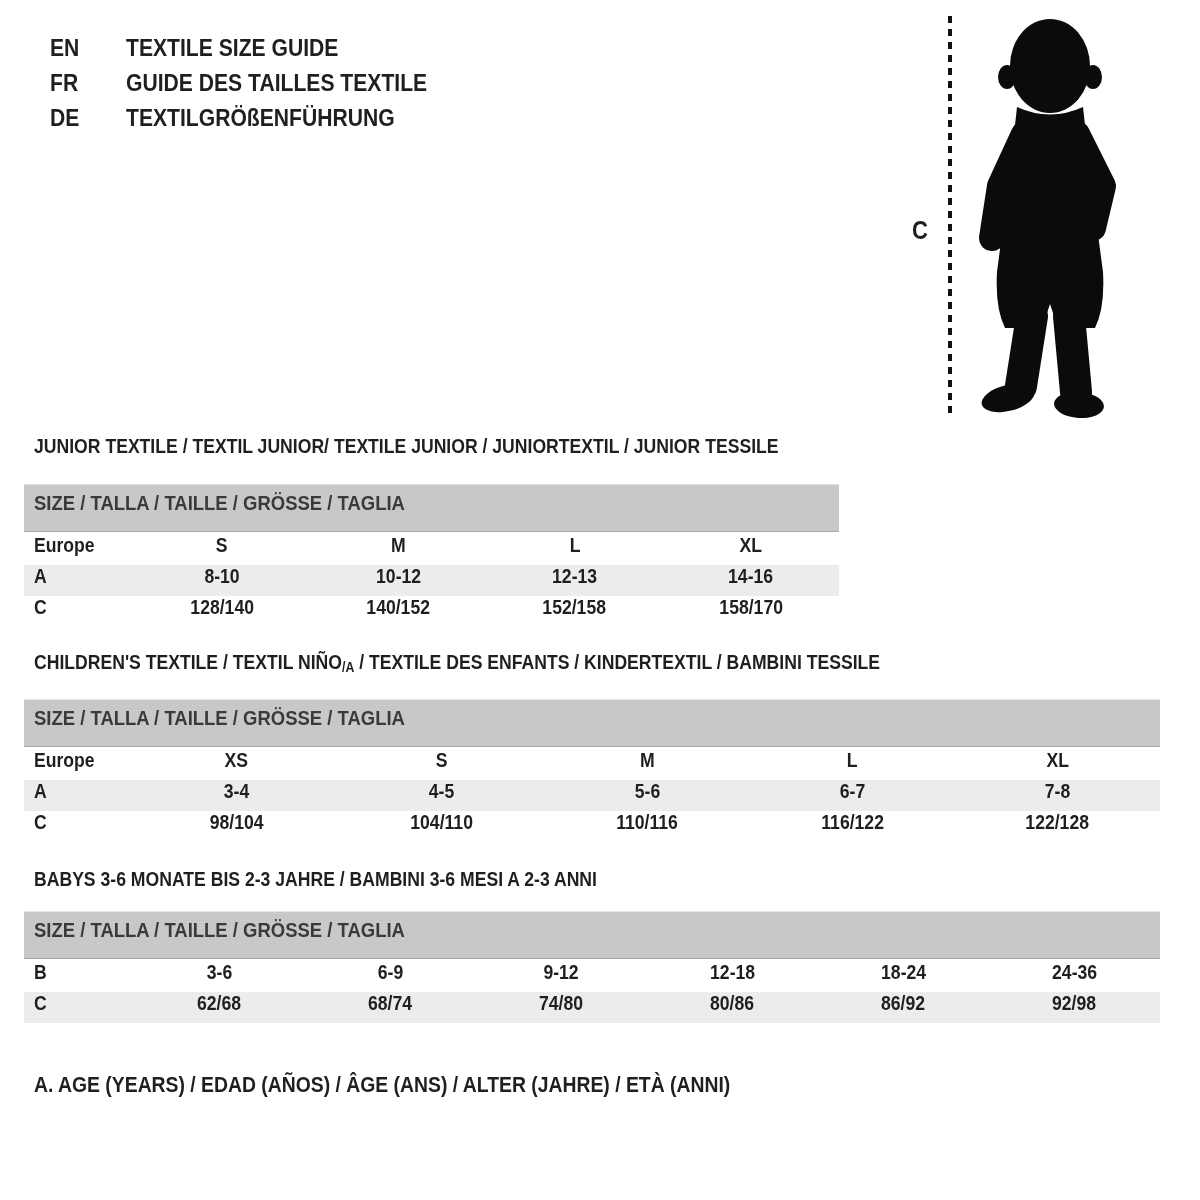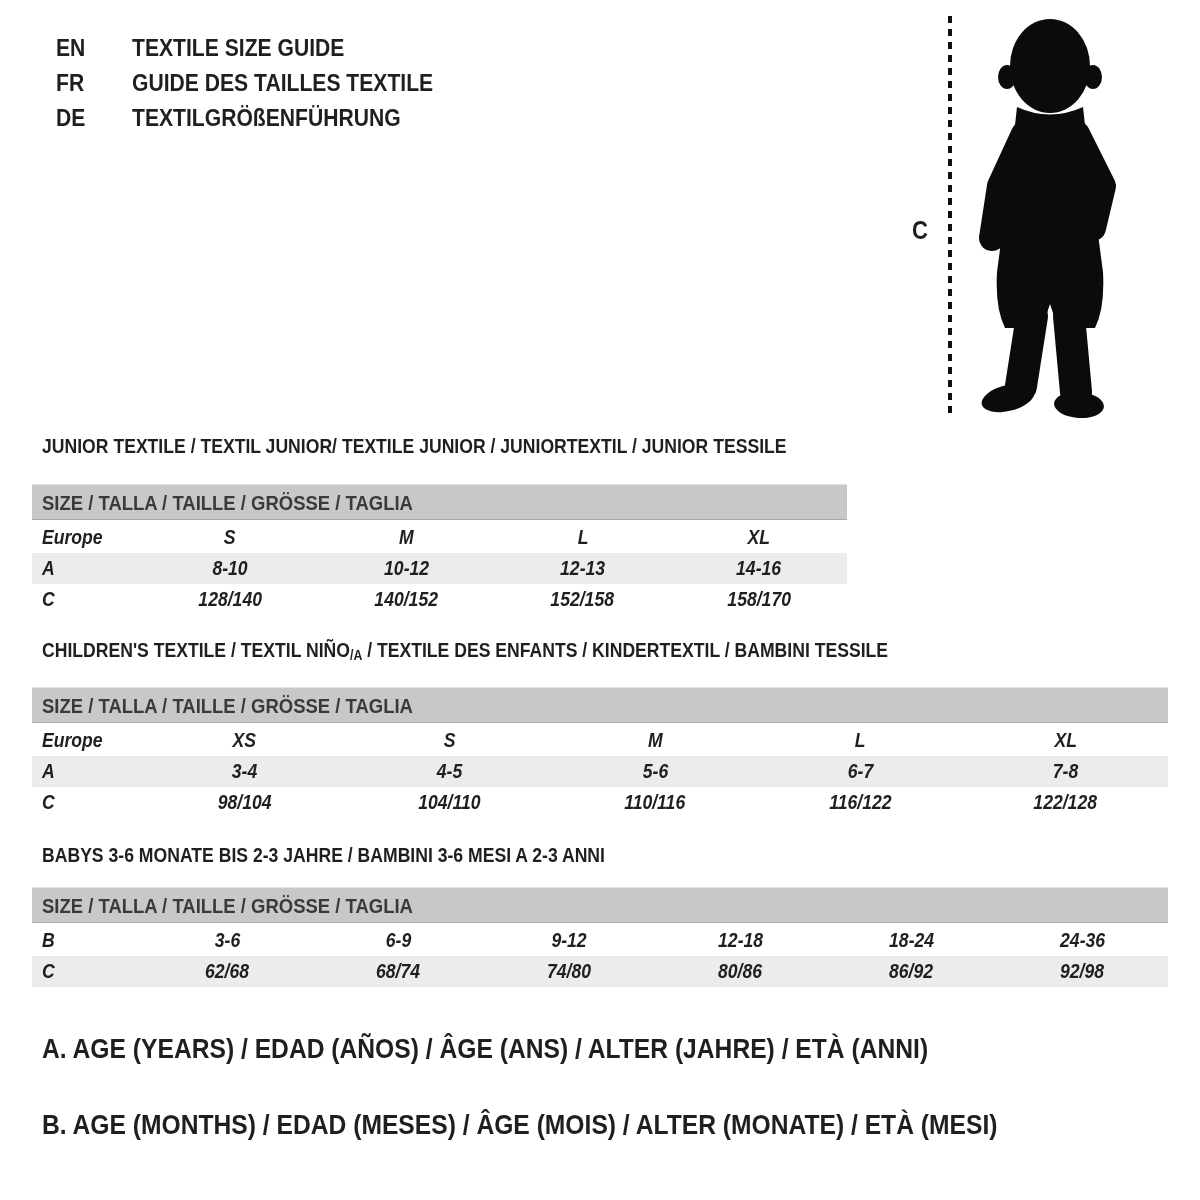--- a/index.html
+++ b/index.html
@@ -2,53 +2,53 @@
 <html><head>
 <meta charset="utf-8">
 <style>
   html,body{margin:0;padding:0;background:#fff;}
   body{width:1200px;height:1200px;position:relative;overflow:hidden;
        font-family:"Liberation Sans",sans-serif;font-weight:bold;color:#1f1f1f;}
   .cond{display:inline-block;transform:scaleX(0.88);transform-origin:0 50%;white-space:nowrap;}
   .cond-c{display:inline-block;transform:scaleX(0.88);transform-origin:50% 50%;white-space:nowrap;}
 
   
-  .lang-block{position:absolute;top:30px;left:56px;}
+  .lang-block{position:absolute;top:30px;left:50px;}
   .lang-row{display:flex;line-height:35px;font-size:24px;}
   .lang-code{width:76px;}
 
   
   .measure-line{position:absolute;left:948px;top:16px;width:4px;height:400px;
      background:repeating-linear-gradient(to bottom,#111 0 7px,transparent 7px 13px);}
   .measure-label{position:absolute;left:912px;top:216px;font-size:25px;}
   .silhouette{position:absolute;left:962px;top:14px;}
 
   
-  .content{position:absolute;top:434px;left:32px;width:1136px;}
+  .content{position:absolute;top:434px;left:24px;width:1136px;}
   .section-title{font-size:20px;line-height:24px;padding-left:10px;}
   .title-sub{font-size:14px;vertical-align:-3px;}
   .babies-title{line-height:28px;}
   .size-table{margin-top:0;}
   .tbl-junior{width:815px;}
   .tbl-full{width:1136px;}
-  .band{background:#c8c8c8;height:36px;line-height:36px;padding-left:10px;
+  .band{background:#c8c8c8;height:48px;line-height:36px;padding-left:10px;
         font-size:21px;color:#3a3a3a;border-top:1px solid #e3e3e3;border-bottom:1px solid #a8a8a8;
         box-sizing:border-box;margin-bottom:2px;}
   .m-band-junior{margin-top:26px;}
   .m-band-children{margin-top:20px;}
   .m-band-babies{margin-top:18px;}
   .m-title{margin-top:23px;}
-  .trow{display:flex;align-items:center;height:31px;font-size:20px;font-style:italic;}
+  .trow{display:flex;align-items:flex-start;height:31px;font-size:20px;}
   .trow.shaded{background:#ececec;}
   .tlabel{width:110px;padding-left:10px;box-sizing:border-box;}
   .tcell{flex:1;text-align:center;}
 
   
   .legend{margin-top:44px;}
-  .legend-line{line-height:36px;font-size:28px;padding-left:10px;margin-top:40px;}
+  .legend-line{line-height:36px;font-size:22px;padding-left:10px;}
 </style>
 </head>
 <body>
 
 <div class="lang-block">
   <div class="lang-row">
     <span class="lang-code"><span class="cond">EN</span></span>
     <span><span class="cond">TEXTILE SIZE GUIDE</span></span>
   </div>
   <div class="lang-row">
@@ -162,16 +162,15 @@
       <div class="tcell"><span class="cond-c">68/74</span></div>
       <div class="tcell"><span class="cond-c">74/80</span></div>
       <div class="tcell"><span class="cond-c">80/86</span></div>
       <div class="tcell"><span class="cond-c">86/92</span></div>
       <div class="tcell"><span class="cond-c">92/98</span></div>
     </div>
   </div>
 
   <div class="legend">
     <div class="legend-line"><span class="cond">A. AGE (YEARS) / EDAD (AÑOS) / ÂGE (ANS) / ALTER (JAHRE) / ETÀ (ANNI)</span></div>
-    <div class="legend-line"><span class="cond">B. AGE (MONTHS) / EDAD (MESES) / ÂGE (MOIS) / ALTER (MONATE) / ETÀ (MESI)</span></div>
   </div>
 
 </div>
 
 </body></html>

